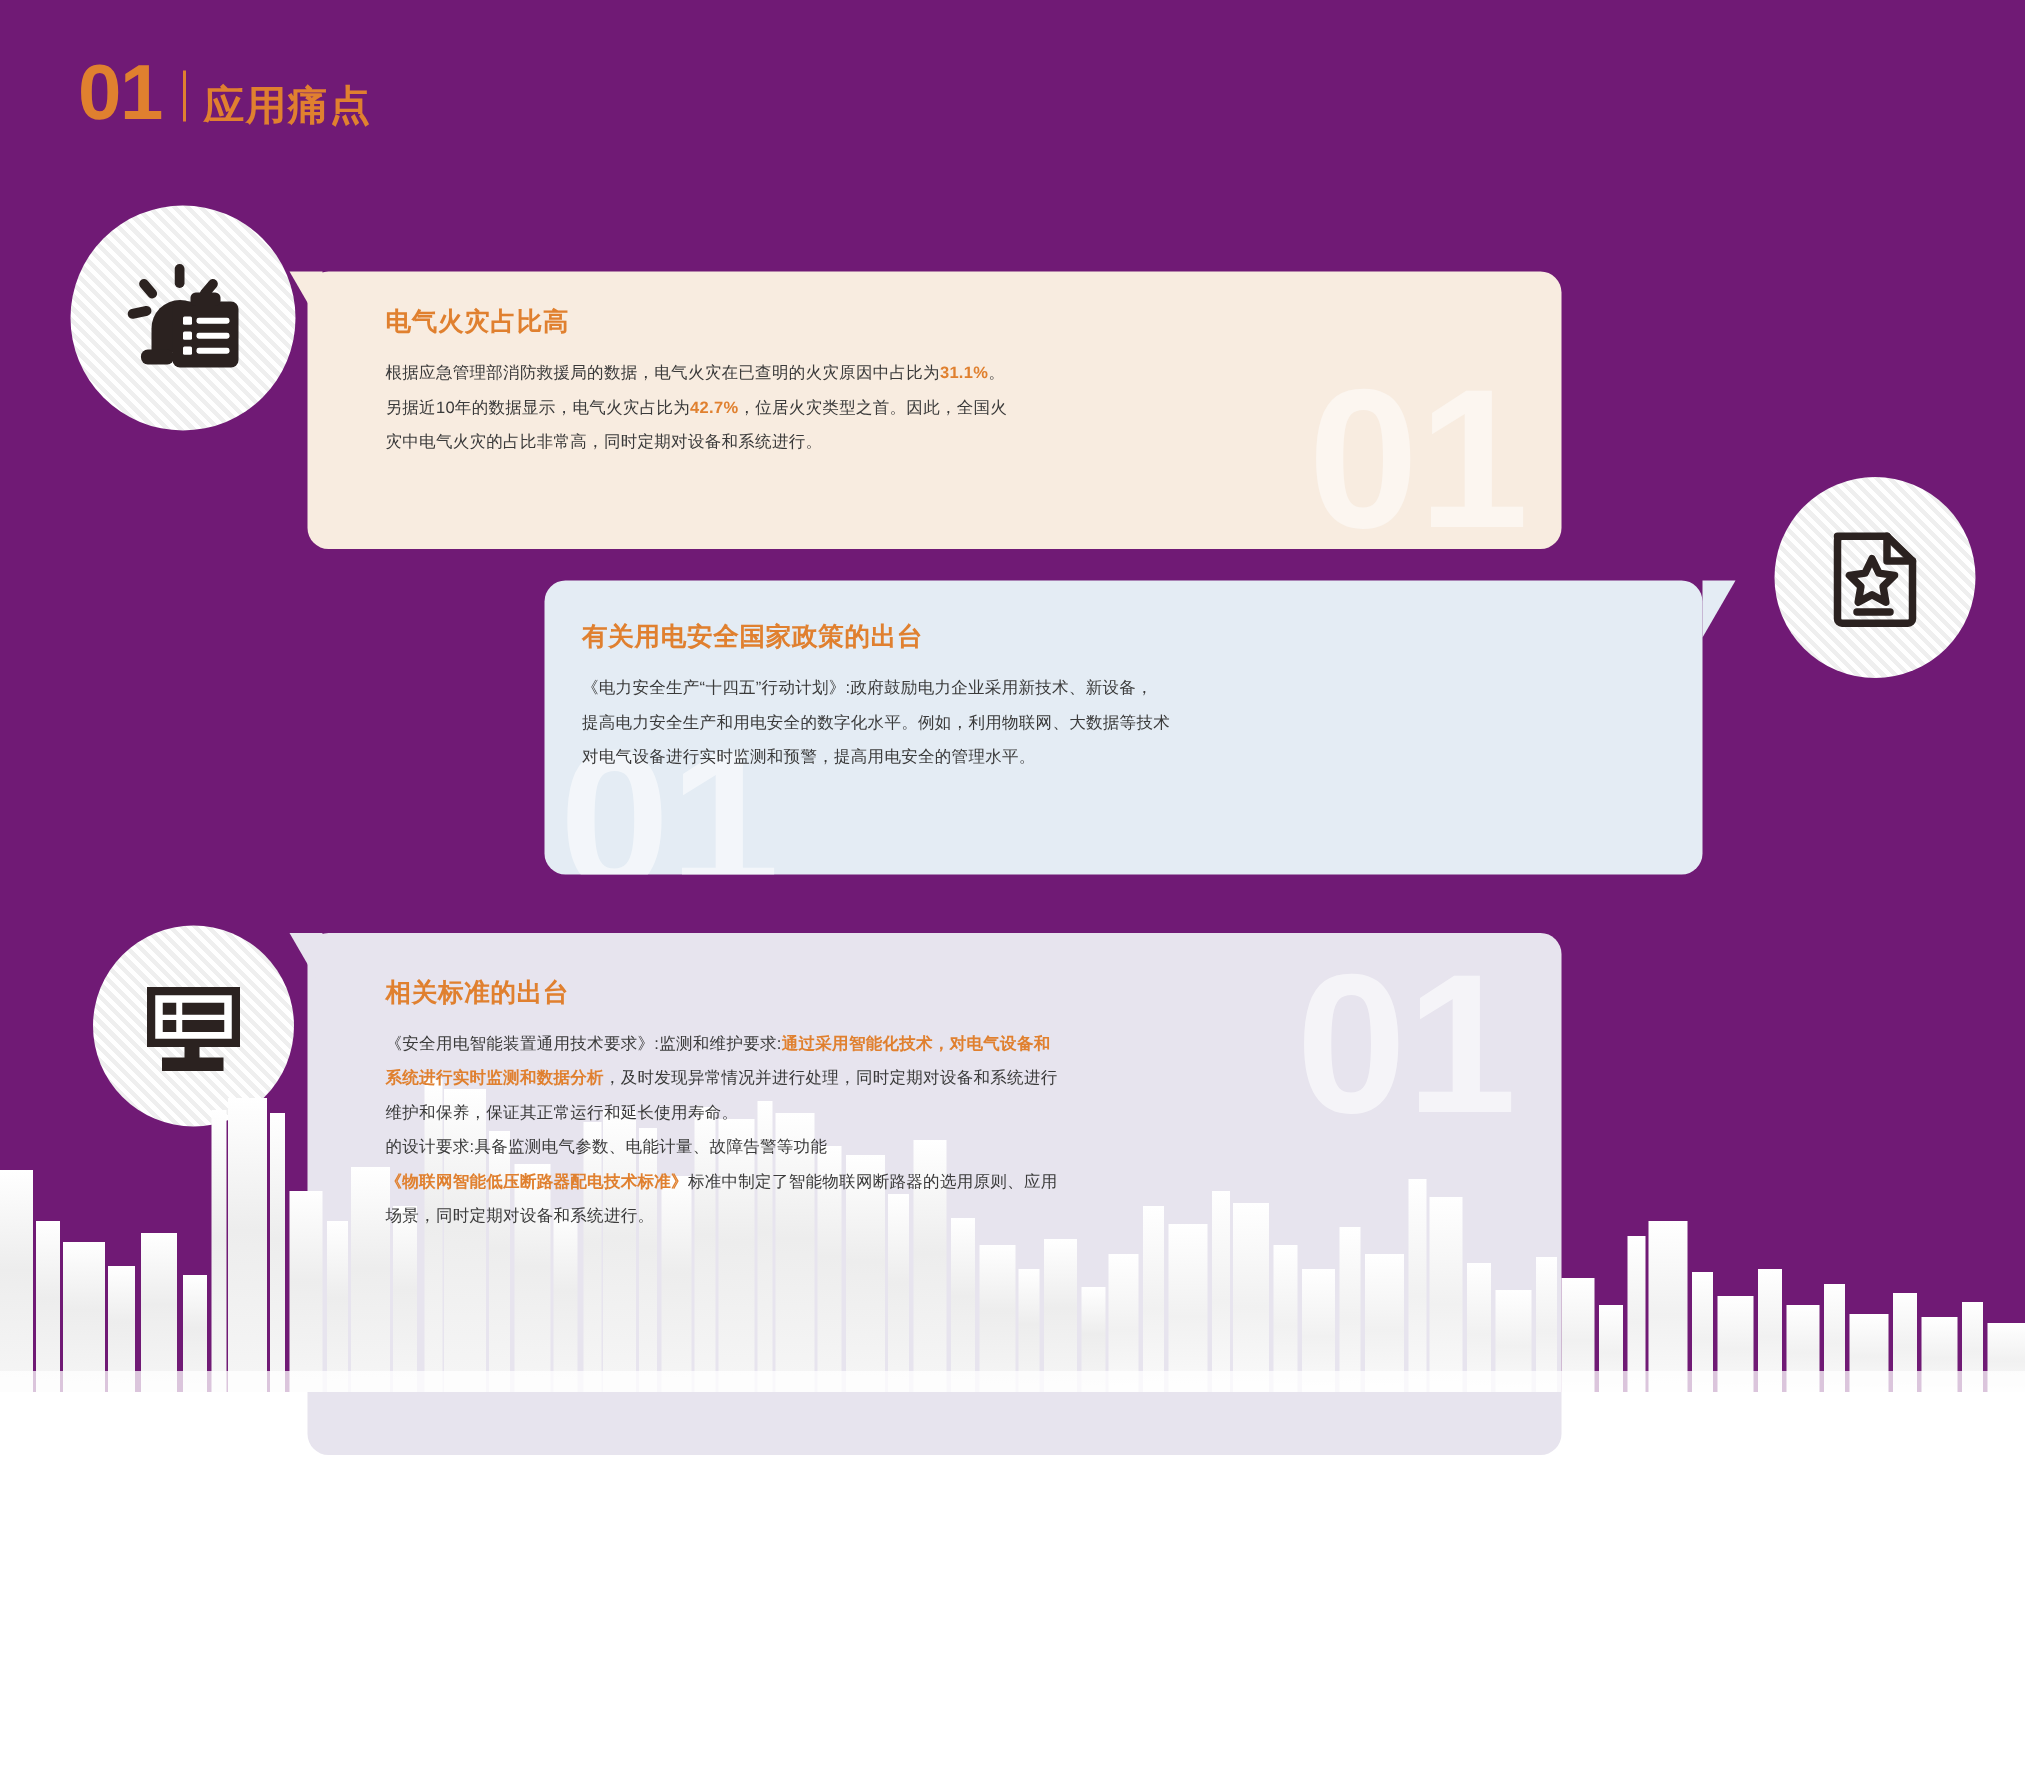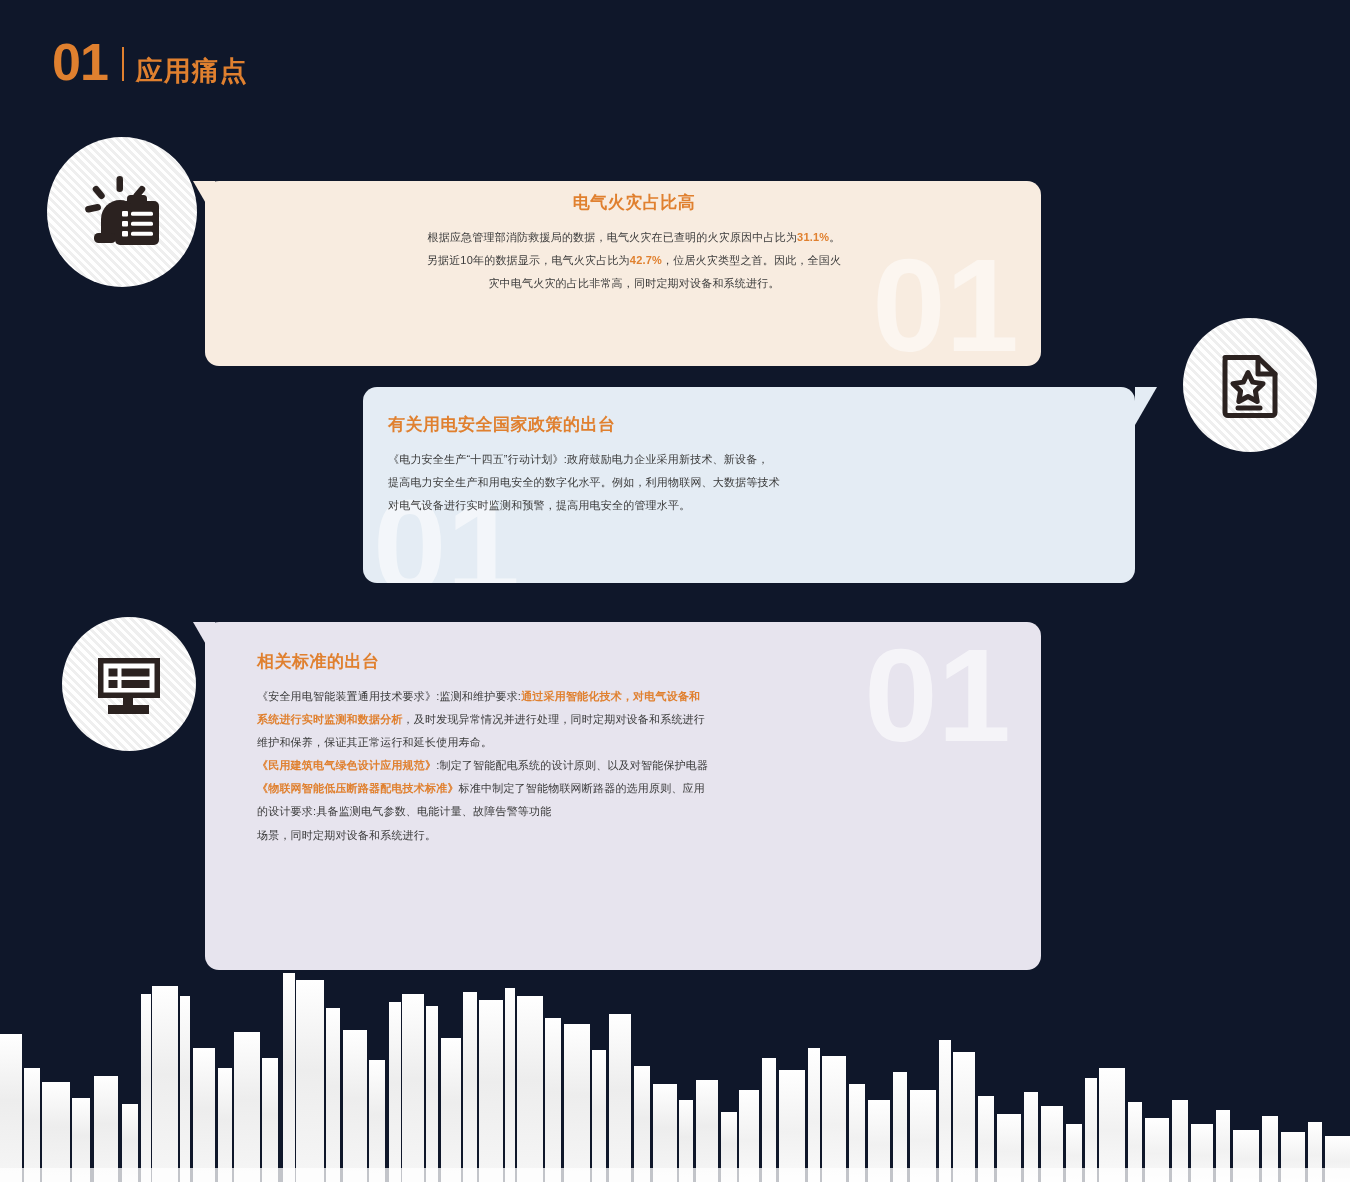--- a/index.html
+++ b/index.html
@@ -2,21 +2,21 @@
 <html><head>
 <meta charset="utf-8">
 <style>
   * { box-sizing: border-box; margin: 0; padding: 0; }
   html, body {
     width: 1350px; height: 1182px;
     background: #ffffff;
     font-family: "Liberation Sans", "DejaVu Sans", sans-serif;
     overflow: hidden;
   }
-  .page { position: relative; width: 1350px; height: 1182px; background: #0f172a; }
+  .page { position: relative; width: 1350px; height: 928px; background: #701a75; }
 
   
   .header { position: absolute; left: 52px; top: 36px; display: flex; align-items: baseline; }
   .hdr-num {
     font-size: 52px; font-weight: 700; color: #e0802f;
     letter-spacing: -1px; line-height: 1; font-family: "Liberation Sans", sans-serif;
   }
   .hdr-bar { width: 2px; height: 34px; background: #e0802f; margin: 0 12px 0 14px; align-self: center; position: relative; top: 2px; }
   .hdr-title { font-size: 27px; font-weight: 700; color: #e0802f; line-height: 1; letter-spacing: 1px; }
 
@@ -46,21 +46,21 @@
   }
   .card-body { font-size: 11px; color: #3a3a3a; line-height: 2.1; letter-spacing: .2px; }
   .card-body p { margin: 0; }
   .hl { color: #e0802f; font-weight: 700; }
 
   
   .tail { position: absolute; width: 0; height: 0; z-index: 1; }
 
   
   #card1 { left: 205px; top: 181px; width: 836px; height: 185px; background: #f8ece0; }
-  #card1 .inner { padding: 10px 30px 0 52px; text-align: center; }
+  #card1 .inner { padding: 22px 30px 0 52px; }
   #card1 .wm { color: rgba(255,255,255,0.5); }
   #tail1 { left: 193px; top: 181px;
     border-top: 0px solid transparent;
     border-bottom: 38px solid transparent;
     border-right: 22px solid #f8ece0; }
 
   
   #card2 { left: 363px; top: 387px; width: 772px; height: 196px; background: #e4ecf4; }
   #card2 .inner { padding: 26px 30px 0 25px; }
   #card2 .wm { left: 10px; bottom: -30px; right: auto; color: rgba(255,255,255,0.55); }
@@ -172,23 +172,22 @@
 
   <div class="tail" id="tail3"></div>
   <div class="card" id="card3">
     <span class="wm">01</span>
     <div class="inner">
       <div class="card-title">相关标准的出台</div>
       <div class="card-body">
           <p><span>《安全用电智能装置通用技术要求》:监测和维护要求:</span><span class="hl">通过采用智能化技术，对电气设备和</span></p>
           <p><span class="hl">系统进行实时监测和数据分析</span><span>，及时发现异常情况并进行处理，同时定期对设备和系统进行</span></p>
           <p><span>维护和保养，保证其正常运行和延长使用寿命。</span></p>
-          <p><span class="hl">《民用建筑电气绿色设计应用规范》</span><span>:制定了智能配电系统的设计原则、以及对智能保护电器</span></p>
+          <p><span>的设计要求:具备监测电气参数、电能计量、故障告警等功能</span></p>
           <p><span class="hl">《物联网智能低压断路器配电技术标准》</span><span>标准中制定了智能物联网断路器的选用原则、应用</span></p>
-          <p><span>的设计要求:具备监测电气参数、电能计量、故障告警等功能</span></p>
           <p><span>场景，同时定期对设备和系统进行。</span></p>
         </div>
     </div>
   </div>
 
   <div class="skyline">
     <svg viewBox="0 0 1350 210" preserveAspectRatio="none">
       <defs>
         <linearGradient id="bfade" x1="0" y1="0" x2="0" y2="1">
           <stop offset="0%" stop-color="#ffffff"></stop>

